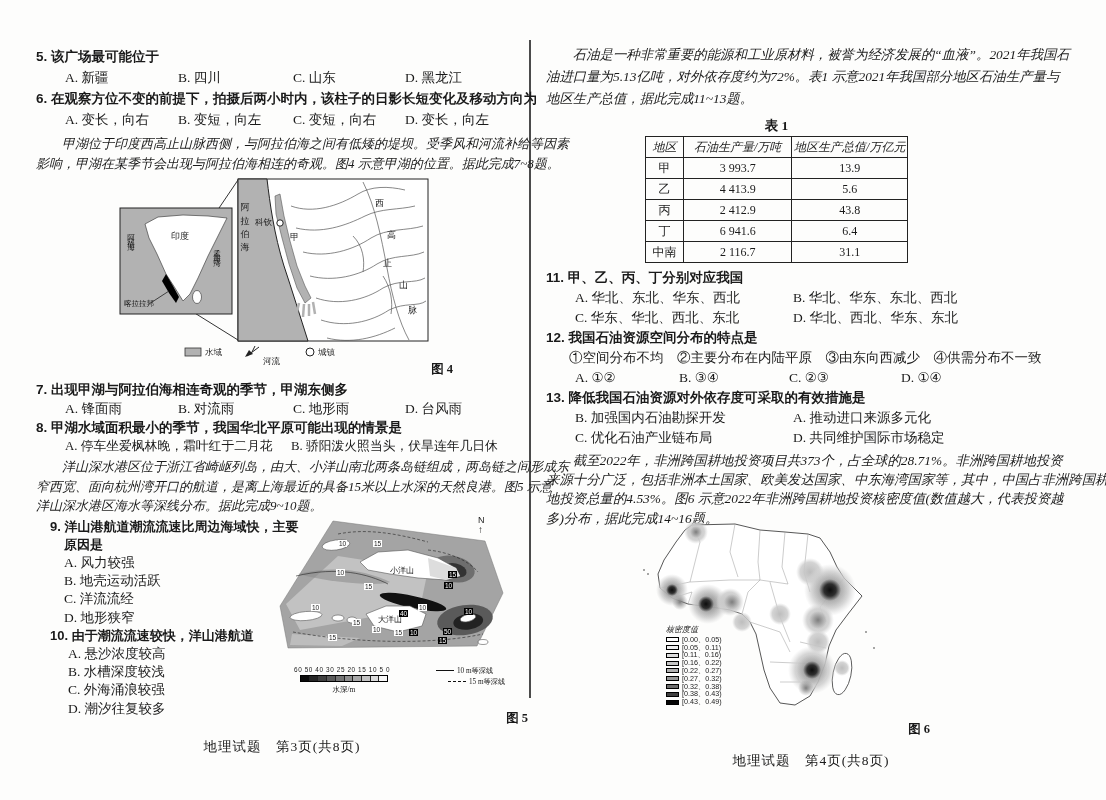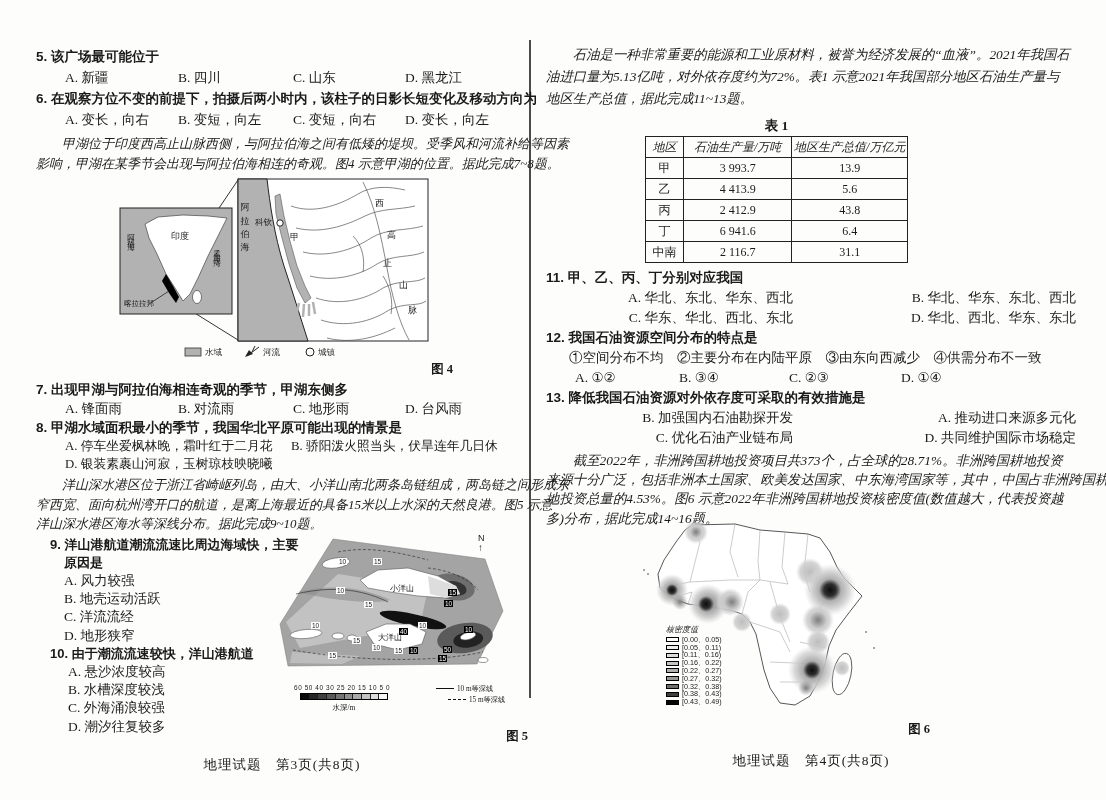--- a/index.html
+++ b/index.html
@@ -10,21 +10,21 @@
   .page { position:absolute; top:0; }
   .page3 { left:36px; width:492px; }
   .page4 { left:546px; width:530px; }
 
   .stem { font-family:"Liberation Sans", sans-serif; font-weight:bold; font-size:13.5px;
     line-height:21px; white-space:nowrap; }
   .opt { font-size:13.5px; white-space:nowrap;font-family:Liberation Serif, serif; }
   .optrow4 { display:grid; grid-template-columns:113px 115px 112px auto; padding-left:29px; line-height:21px; }
   .optrow4-b { display:grid; grid-template-columns:104px 110px 112px auto; padding-left:29px; line-height:20px; }
   .optrow2 { display:grid; grid-template-columns:226px auto; padding-left:29px; line-height:18px; }
-  .optrow2-b { display:grid; grid-template-columns:218px auto; padding-left:29px; line-height:20px;text-align:right; }
+  .optrow2-b { display:grid; grid-template-columns:218px auto; padding-left:29px; line-height:20px; }
   .optrow2 .opt, .q8 .opt { font-size:12.8px; }
   .passage { font-style:italic; font-size:13px; line-height:19.5px; white-space:nowrap; }
   .page4 .passage { font-size:13.4px; line-height:19.2px; }
   .indent { text-indent:2em; }
   .footer { text-align:center; font-size:13.5px; letter-spacing:1px; }
 
   
   .fig4 { position:relative; width:340px; height:198px; margin-left:77px; margin-top:3px; }
   .fig4 svg { position:absolute; left:0; top:0; }
   .flabel { position:absolute; font-size:9px; line-height:10px; white-space:nowrap; }
@@ -147,40 +147,39 @@
       <div class="flabel fsmall" style="left:11px; top:124px">喀拉拉邦</div>
       <div class="flabel vert" style="left:127px; top:20px; letter-spacing:13px">阿拉伯海</div>
       <div class="flabel" style="left:142px; top:41px; font-size:8.5px">科钦</div>
       <div class="flabel" style="left:177px; top:56px">甲</div>
       <div class="flabel" style="left:262px; top:22px">西</div>
       <div class="flabel" style="left:274px; top:54px">高</div>
       <div class="flabel" style="left:270px; top:82px">止</div>
       <div class="flabel" style="left:286px; top:104px">山</div>
       <div class="flabel" style="left:295px; top:129px">脉</div>
       <div class="flabel" style="left:92px; top:171px; font-size:8.5px">水域</div>
-      <div class="flabel" style="left:150px; top:171px; font-size:8.5px">河流</div>
+      <div class="flabel" style="left:150px; top:180px; font-size:8.5px">河流</div>
       <div class="flabel" style="left:205px; top:171px; font-size:8.5px">城镇</div>
       <div class="figcap" style="left:0; top:185px; width:340px">图 4</div>
     </div>
 
     <div class="stem" style="margin-top:6px; line-height:19px">7. 出现甲湖与阿拉伯海相连奇观的季节，甲湖东侧多</div>
     <div class="optrow4" style="line-height:19px">
       <span class="opt">A. 锋面雨</span>
       <span class="opt">B. 对流雨</span>
       <span class="opt">C. 地形雨</span>
       <span class="opt">D. 台风雨</span>
     </div>
     <div class="q8">
       <div class="stem" style="line-height:19px">8. 甲湖水域面积最小的季节，我国华北平原可能出现的情景是</div>
       <div class="optrow2">
         <span class="opt">A. 停车坐爱枫林晚，霜叶红于二月花</span>
         <span class="opt">B. 骄阳泼火照当头，伏旱连年几日休</span>
       </div>
       <div class="optrow2">
-        <span class="opt">D. 银装素裹山河寂，玉树琼枝映晓曦</span>
       </div>
     </div>
     <div class="passage indent" style="margin-top:2px">洋山深水港区位于浙江省崎岖列岛，由大、小洋山南北两条岛链组成，两岛链之间形成东</div>
     <div class="passage">窄西宽、面向杭州湾开口的航道，是离上海最近的具备15米以上水深的天然良港。图5 示意</div>
     <div class="passage">洋山深水港区海水等深线分布。据此完成9~10题。</div>
 
     <div class="row9">
       <div class="q9col">
         <div class="stem">9. 洋山港航道潮流流速比周边海域快，主要</div>
         <div class="stem ind">原因是</div>

